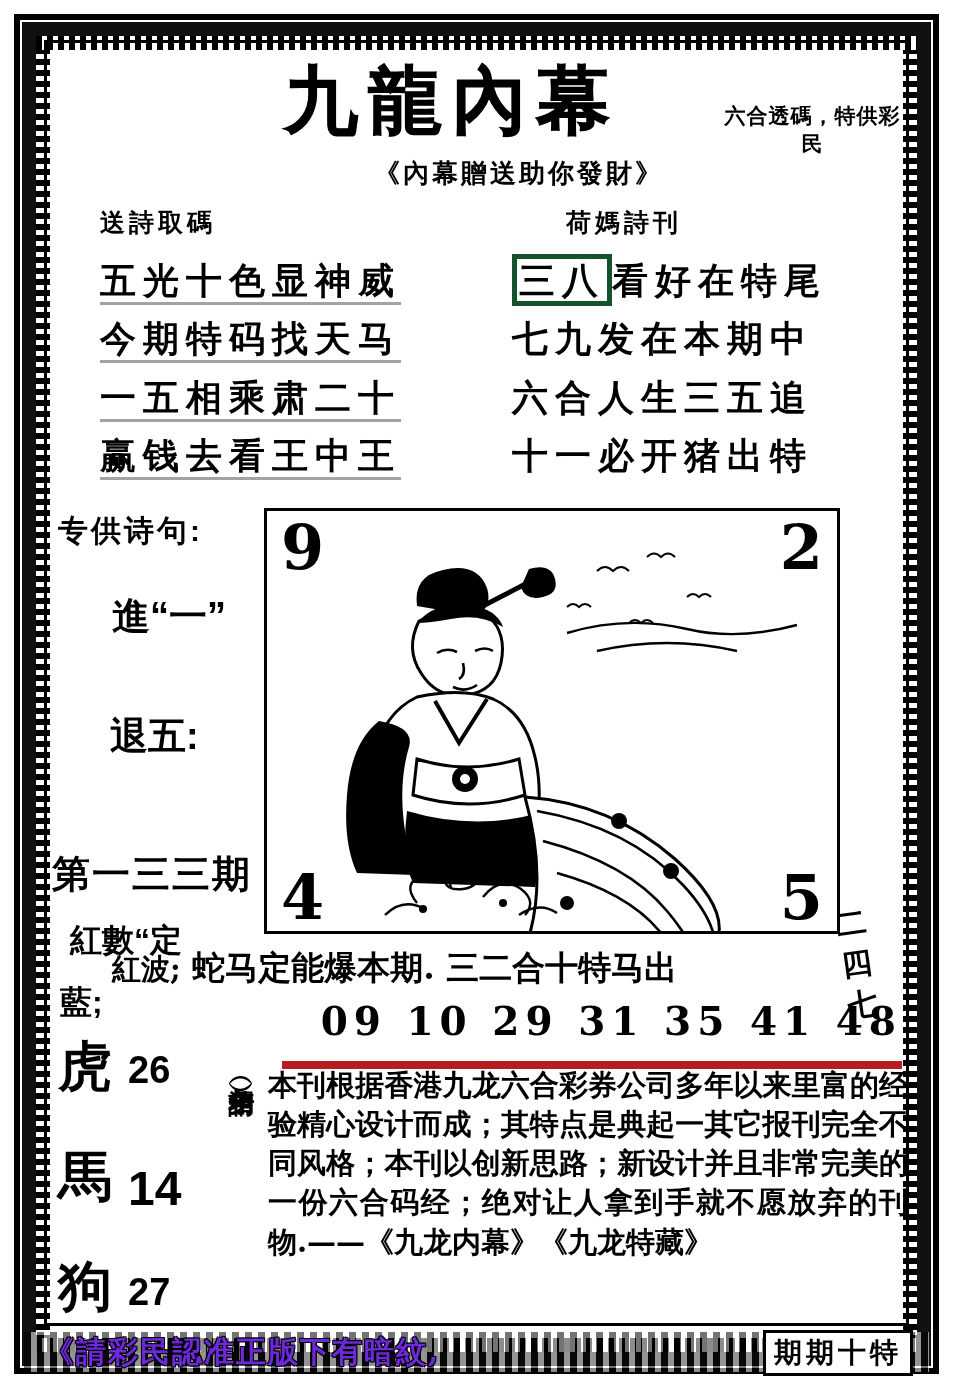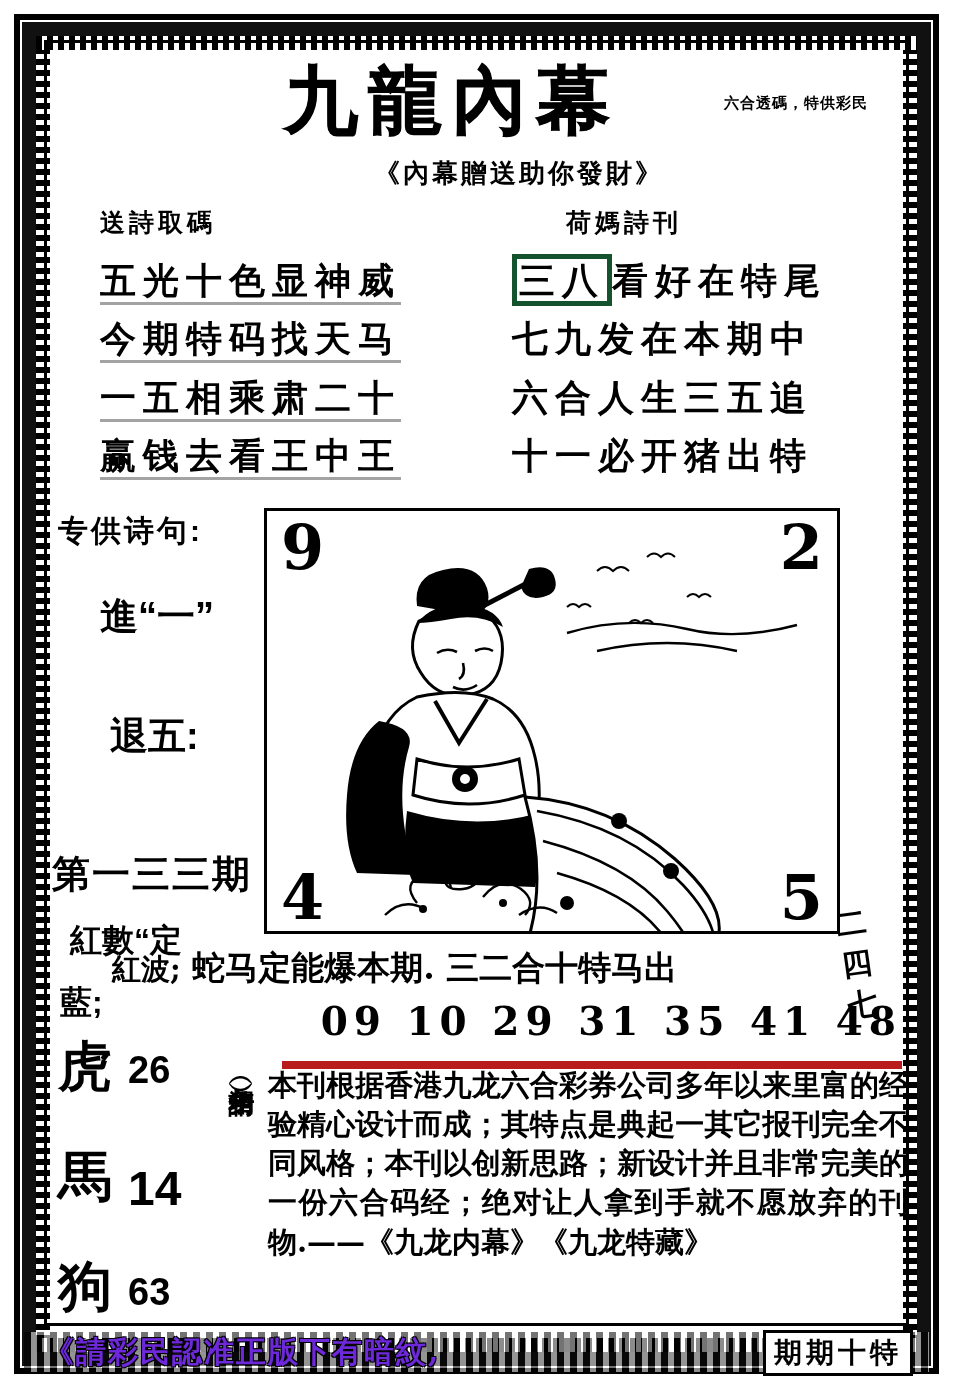--- a/index.html
+++ b/index.html
@@ -31,23 +31,24 @@
 
   
   .title-row{position:relative;height:120px;}
   .main-title{
     position:absolute;left:232px;top:6px;
     font-family:"DejaVu Serif","Liberation Serif",serif;
     font-size:74px;font-weight:bold;letter-spacing:10px;
     -webkit-text-stroke:1px #000;
   }
   .title-note{
-    position:absolute;left:672px;top:48px;
-    font-size:15px;font-weight:bold;letter-spacing:1px;
-    font-family:"DejaVu Serif","Liberation Serif",serif;
+    position:absolute;left:672px;top:56px;
+    font-size:21px;font-weight:bold;letter-spacing:1px;
+    font-family:"DejaVu Serif","Liberation Serif",serif;
+    text-align:center;
   }
   .subtitle{
     position:absolute;left:252px;top:110px;width:430px;text-align:center;
     font-size:26px;font-weight:bold;letter-spacing:3px;
     font-family:"DejaVu Serif","Liberation Serif",serif;
   }
 
   
   .poems{position:absolute;left:0;top:160px;width:849px;height:280px;}
   .poem-col{position:absolute;top:0;}
@@ -182,34 +183,34 @@
           <span class="boxed">三八</span><span>看好在特尾</span>
         </div>
         <div class="poem-line">七九发在本期中</div>
         <div class="poem-line">六合人生三五追</div>
         <div class="poem-line">十一必开猪出特</div>
       </div>
     </div>
 
     <div class="leftstrip">
       <div class="ls-item" style="left:6px;top:10px;font-size:30px;letter-spacing:3px;">专供诗句:</div>
-      <div class="ls-item" style="left:48px;top:90px;font-size:38px;">進“一”</div>
+      <div class="ls-item" style="left:60px;top:90px;font-size:38px;">進“一”</div>
       <div class="ls-item" style="left:58px;top:210px;font-size:38px;">退五:</div>
       <div class="ls-item" style="left:0px;top:348px;font-size:38px;letter-spacing:2px;">第一三三期</div>
       <div class="ls-item" style="left:18px;top:418px;font-size:32px;">紅數“定</div>
       <div class="ls-item" style="left:8px;top:480px;font-size:32px;">藍;</div>
 
       <div class="ls-item" style="left:6px;top:530px;font-size:54px;">虎</div>
       <div class="ls-item" style="left:76px;top:548px;font-size:38px;">26</div>
 
       <div class="ls-item" style="left:6px;top:640px;font-size:54px;">馬</div>
       <div class="ls-item" style="left:76px;top:660px;font-size:48px;">14</div>
 
       <div class="ls-item" style="left:6px;top:750px;font-size:54px;">狗</div>
-      <div class="ls-item" style="left:76px;top:770px;font-size:38px;">63</div>
+      <div class="ls-item" style="left:76px;top:770px;font-size:38px;">27</div>
     </div>
 
     <div class="picture">
       <div class="corner-num cn-tl">9</div>
       <div class="corner-num cn-tr">2</div>
       <div class="corner-num cn-bl">4</div>
       <div class="corner-num cn-br">5</div>
 
       <svg viewBox="0 0 570 420" width="570" height="420">
 

